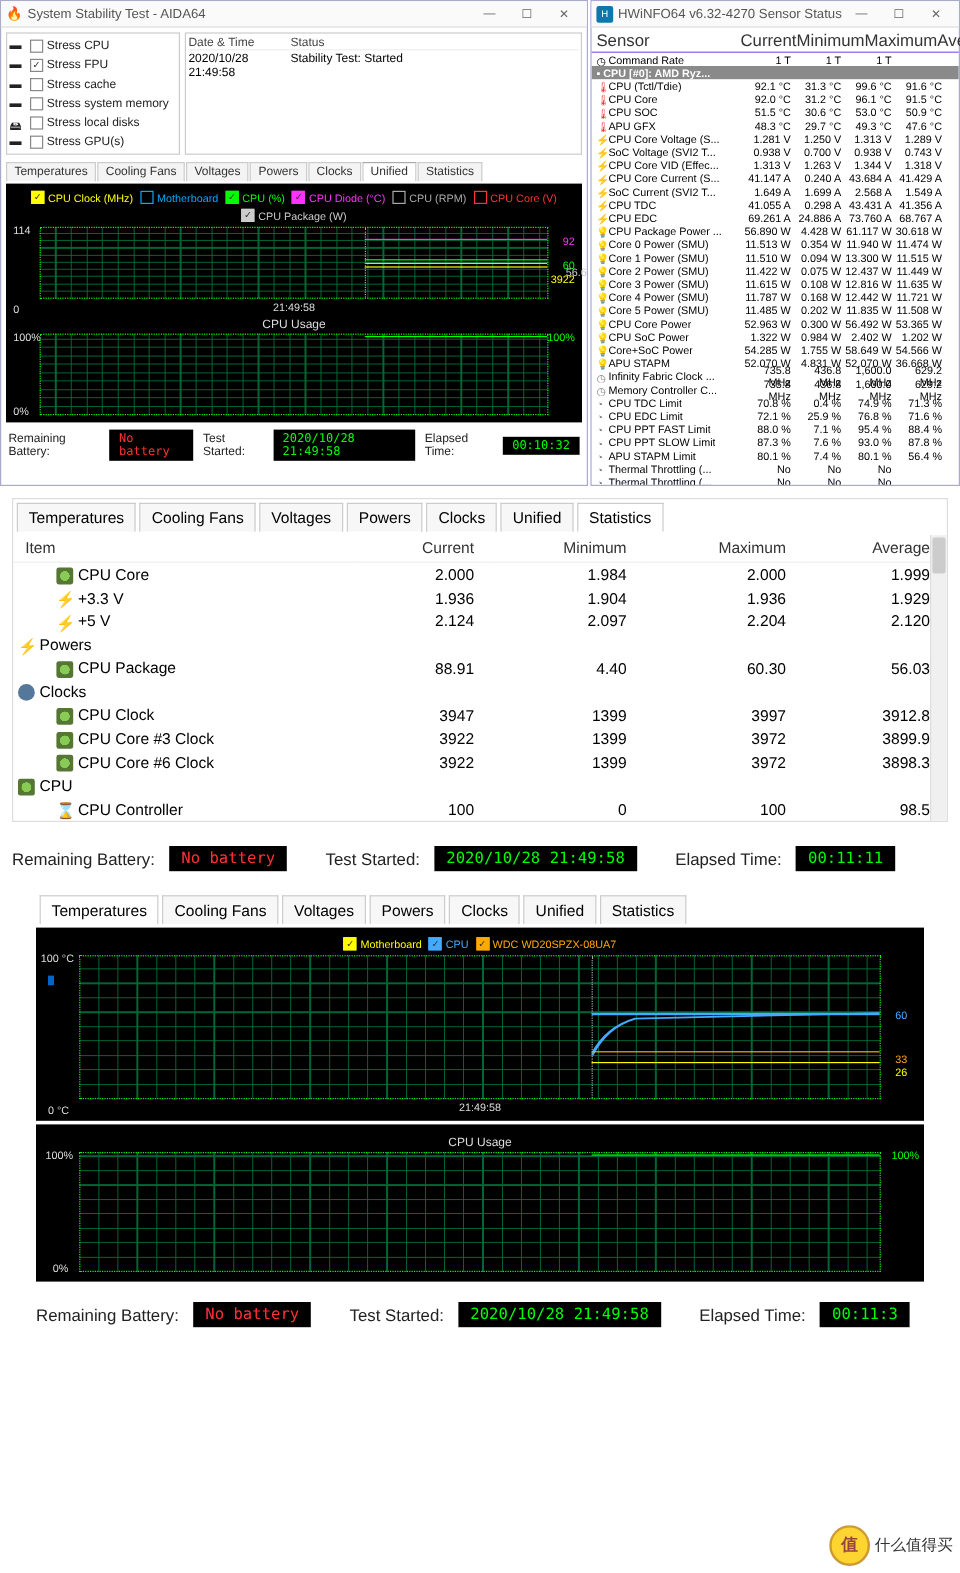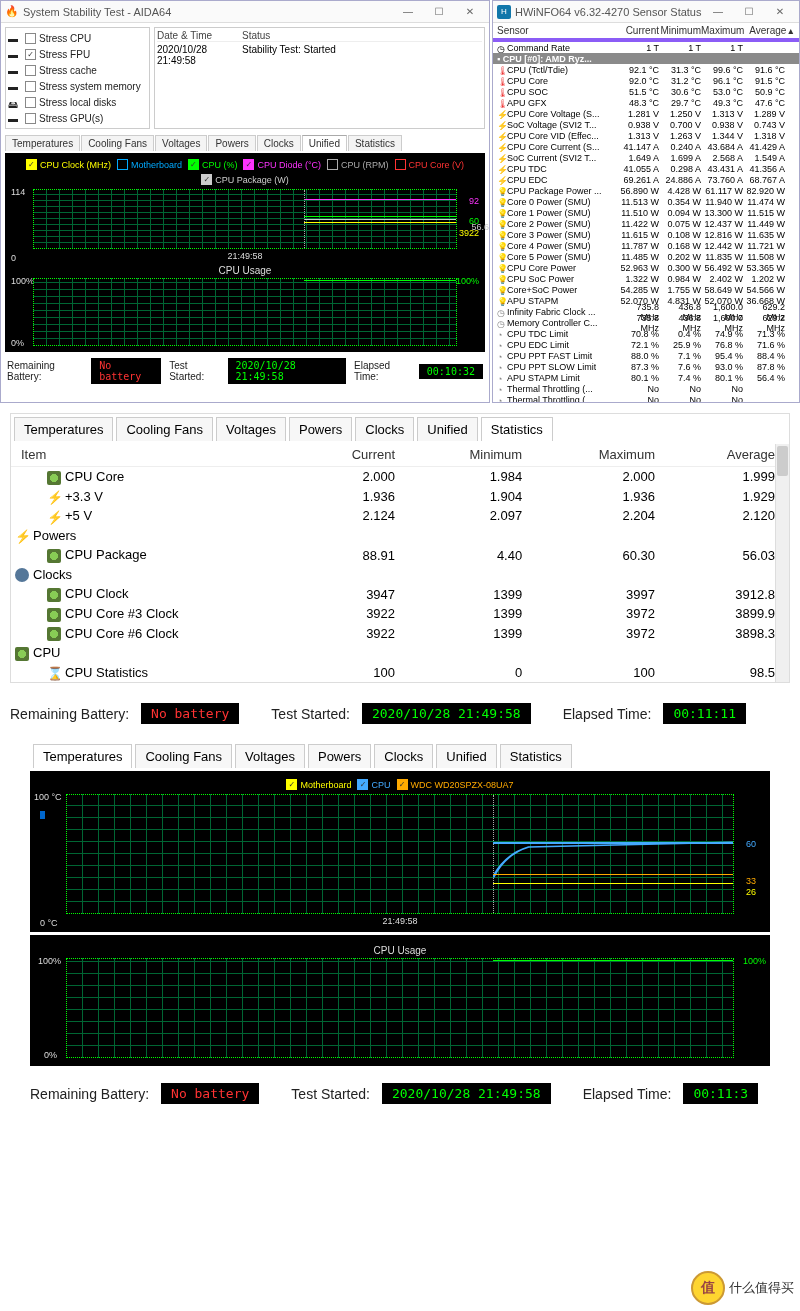--- a/index.html
+++ b/index.html
@@ -35,21 +35,21 @@
 .graph2{position:relative;height:68px;border:1px dotted #0f0;margin:2px 0;background:repeating-linear-gradient(0deg,transparent 0,transparent 6px,#063 6px,#063 7px),repeating-linear-gradient(90deg,transparent 0,transparent 12px,#063 12px,#063 13px)}
 .graph-lg{position:relative;height:120px;border:1px dotted #0f0;margin:2px 0;background:repeating-linear-gradient(0deg,transparent 0,transparent 11px,#063 11px,#063 12px),repeating-linear-gradient(90deg,transparent 0,transparent 15px,#063 15px,#063 16px)}
 .ylabel{position:absolute;left:-22px;color:#ddd;font-size:9px}
 .rlabel{position:absolute;right:-22px;font-size:9px}
 .gline{position:absolute;height:1px;left:0;width:100%}
 .xlabel{text-align:center;color:#ddd;font-size:9px;margin-top:2px}
 .usage-title{text-align:center;color:#ddd;font-size:10px;margin-top:4px}
 .status-bar{display:flex;align-items:center;gap:8px;padding:4px 6px;font-size:10px;color:#222}
 .sv{padding:2px 8px;background:#000;color:#0f0;font-family:monospace}
 .sv.r{color:#f33}
-.hwi-hdr{display:flex;font-size:10px;color:#333;padding:2px 4px;border-bottom:4px solid #8b5cf6}
+.hwi-hdr{display:flex;font-size:14px;color:#333;padding:2px 4px;border-bottom:1px solid #8b5cf6}
 .hwi-hdr .c1{flex:0 0 120px}
 .hwi-hdr .cn{flex:0 0 42px;text-align:right}
 .hwi-body{font-size:9px;max-height:360px;overflow:hidden}
 .hwi-row{display:flex;padding:0 4px;height:11px;align-items:center}
 .hwi-row.cat{background:#8a8a8a;color:#fff;font-weight:bold}
 .hwi-row .c1{flex:0 0 120px;display:flex;align-items:center;gap:2px;overflow:hidden}
 .hwi-row .cn{flex:0 0 42px;text-align:right}
 .si{width:8px;height:8px;display:inline-block;flex-shrink:0}
 .stats-panel{margin:10px;border:1px solid #ddd;background:#fff;padding:0;position:relative}
 .stats-tabs{display:flex;gap:3px;padding:3px 3px 0;font-size:13px}
@@ -357,21 +357,21 @@
           <div class="cn">68.767 A</div>
         </div>
         <div class="hwi-row">
           <div class="c1">
             <span class="si" style="color:#fc3">💡</span>
             <span style="white-space:nowrap;overflow:hidden;text-overflow:clip">CPU Package Power ...</span>
           </div>
           <div class="cn">56.890 W</div>
           <div class="cn">4.428 W</div>
           <div class="cn">61.117 W</div>
-          <div class="cn">82.920 W</div>
+          <div class="cn">30.618 W</div>
         </div>
         <div class="hwi-row">
           <div class="c1">
             <span class="si" style="color:#fc3">💡</span>
             <span style="white-space:nowrap;overflow:hidden;text-overflow:clip">Core 0 Power (SMU)</span>
           </div>
           <div class="cn">11.513 W</div>
           <div class="cn">0.354 W</div>
           <div class="cn">11.940 W</div>
           <div class="cn">11.474 W</div>
@@ -633,21 +633,21 @@
           <td style="padding-left:36px"><span class="ic ic-chip"></span><span>CPU Core #6 Clock</span></td>
           <td>3922</td>
           <td>1399</td>
           <td>3972</td>
           <td>3898.3</td>
         </tr>
         <tr>
           <td class="cat" colspan="5"><span class="ic ic-chip"></span><span>CPU</span></td>
         </tr>
         <tr>
-          <td style="padding-left:36px"><span class="ic ic-hour">⌛</span><span>CPU Statistics</span></td>
+          <td style="padding-left:36px"><span class="ic ic-hour">⌛</span><span>CPU Controller</span></td>
           <td>100</td>
           <td>0</td>
           <td>100</td>
           <td>98.5</td>
         </tr>
       </tbody>
   </table>
   <div class="scrollbar-v">
       <div class="scroll-thumb"></div>
     </div>

